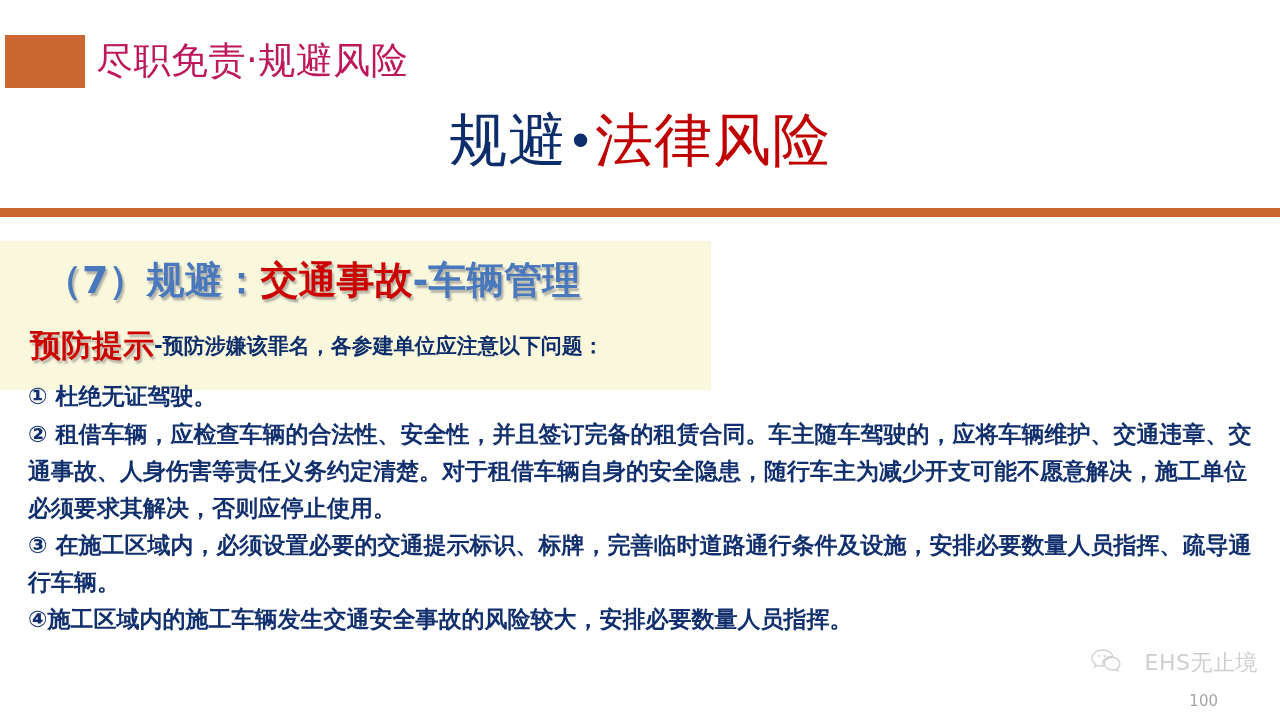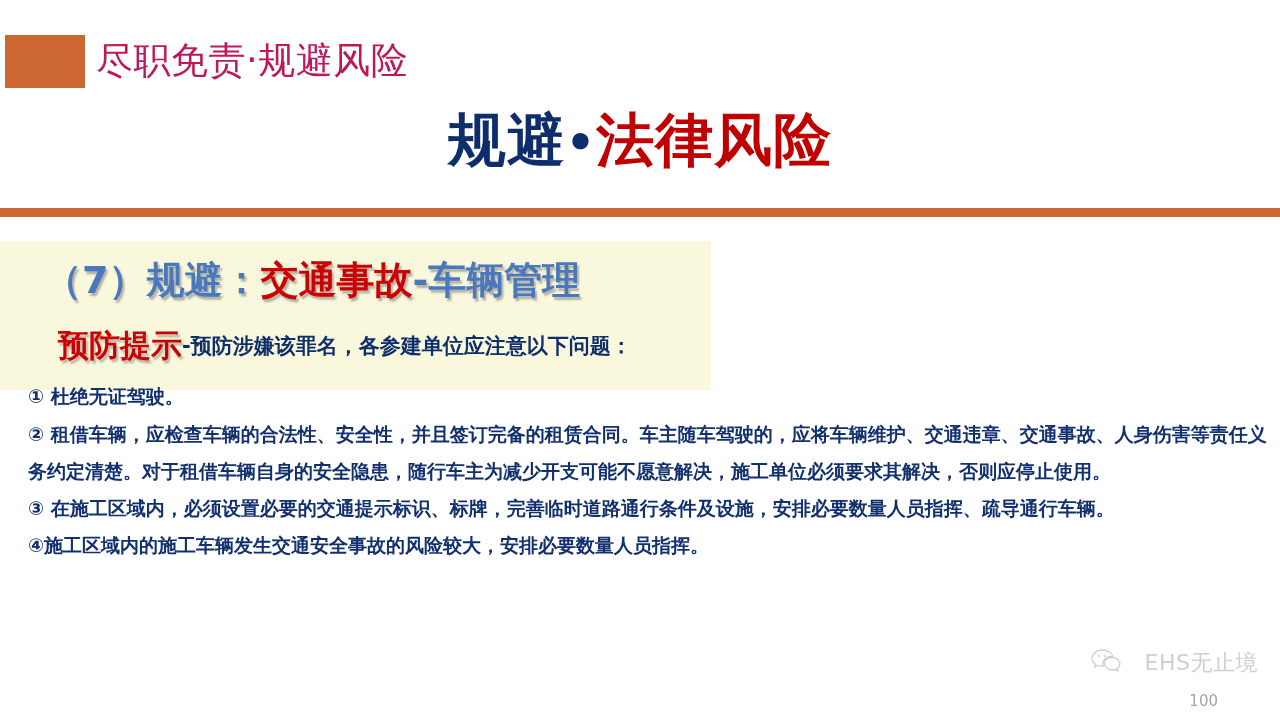--- a/index.html
+++ b/index.html
@@ -20,21 +20,21 @@
   #header-title {
     position:absolute; left:96px; top:38px;
     font-size:37px; line-height:46px; color:#be185d;
     letter-spacing:.5px; white-space:nowrap;
   }
 
   
   #slide-title {
     position:absolute; left:0; top:104px; width:1280px;
     text-align:center; white-space:nowrap;
-    font-size:58px; line-height:72px; font-weight:bold;
+    font-size:58px; line-height:72px; font-weight:normal;
     letter-spacing:1px;
   }
   #slide-title .seg-blue { color:#0d2d6b; }
   #slide-title .seg-dot  { color:#0d2d6b; font-size:46px; vertical-align:2px; }
   #slide-title .seg-red  { color:#c00000; }
 
   
   #divider-rule {
     position:absolute; left:0; top:208px; width:1280px; height:9px;
     background:#cc6633;
@@ -56,30 +56,29 @@
   #section-heading .h-red  { color:#cc0000; }
 
   
   #tip-line {
     position:absolute; left:30px; top:327px; white-space:nowrap;
     line-height:36px;
   }
   #tip-line .tip-label {
     font-size:31px; font-weight:bold; color:#cc0000;
     text-shadow:2px 3px 2px rgba(130,130,130,.55);
-    margin-left:28px;
   }
   #tip-line .tip-rest {
     font-size:21px; font-weight:bold; color:#0d2d6b; vertical-align:3px;
   }
 
   
   #body-list {
     position:absolute; left:28px; top:378px; width:1240px;
-    font-size:19px; font-weight:bold; color:#12306e;
+    font-size:23px; font-weight:bold; color:#12306e;
     line-height:37px;
   }
   #body-list .item { margin-bottom:0px; }
   #body-list .item-1 { margin-bottom:1px; }
 
   
   #watermark {
     position:absolute; right:22px; bottom:42px;
     display:flex; align-items:center; gap:24px;
     opacity:.42;

